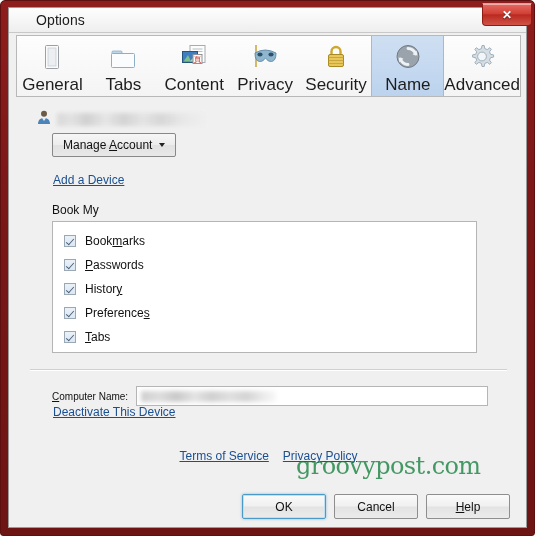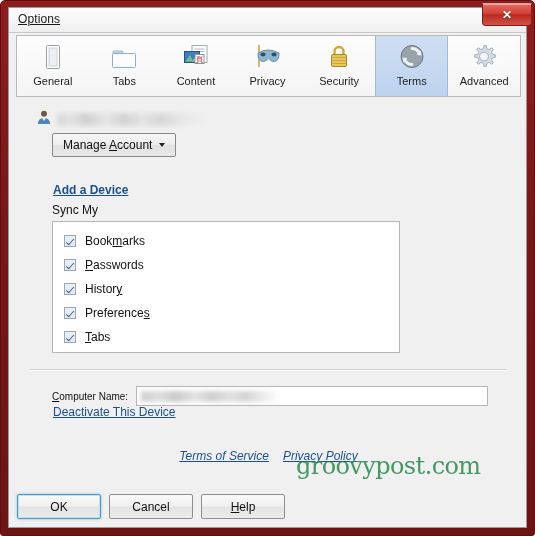--- a/index.html
+++ b/index.html
@@ -39,25 +39,24 @@
     position: absolute;
     left: 0; top: 0;
     width: 100%;
     height: 25px;
     background: linear-gradient(to bottom, #fdfdfd 0%, #f6f6f6 50%, #eeeeee 100%);
     border-bottom: 1px solid #c8c8c8;
     box-sizing: border-box;
   }
   #title-text {
     position: absolute;
-    left: 9px; top: 4px;
-    font-size: 12px;
+    left: 27px; top: 4px;
+    font-size: 14px;
     color: #1b1b1b;
     letter-spacing: 0.1px;
-    text-decoration: underline;
   }
   #close-button {
     position: absolute;
     right: -6px; top: -5px;
     width: 48px; height: 21px;
     background: linear-gradient(to bottom, #e46a63 0%, #d24036 45%, #b92a20 52%, #d15247 100%);
     border: 1px solid #8d1c14;
     border-top: 1px solid #e89a94;
     border-radius: 0 0 4px 4px;
     box-shadow: inset 0 1px 0 rgba(255,255,255,.45);
@@ -104,21 +103,21 @@
     border-right: 1px solid #9bbcdf;
   }
   .toolbar-icon {
     width: 34px;
     height: 34px;
     display: flex;
     align-items: center;
     justify-content: center;
   }
   .toolbar-label {
-    font-size: 11px;
+    font-size: 17px;
     color: #1d1d1d;
     margin-top: 1px;
     white-space: nowrap;
   }
 
   
   #content {
     position: absolute;
     left: 7px; top: 89px;
     width: 505px;
@@ -173,34 +172,34 @@
 
   .link {
     color: #1a4f91;
     text-decoration: underline;
     font-size: 12px;
     cursor: pointer;
   }
 
   #add-device-link {
     position: absolute;
-    left: 37px; top: 86px; font-weight: bold;
+    left: 37px; top: 76px;
   }
 
   #sync-my-label {
     position: absolute;
     left: 36px; top: 106px;
     font-size: 12px;
     color: #111;
   }
 
   #sync-list {
     position: absolute;
     left: 36px; top: 124px;
-    width: 348px;
+    width: 425px;
     height: 132px;
     background: #ffffff;
     border: 1px solid #b5b5b5;
     box-sizing: border-box;
     padding-top: 7px;
     overflow: hidden;
   }
   .sync-row {
     display: flex;
     align-items: center;
@@ -278,42 +277,41 @@
     left: 37px; top: 308px;
   }
 
   #footer-links {
     position: absolute;
     left: 0; top: 352px;
     width: 100%;
     display: flex;
     justify-content: center;
     gap: 14px;
-    font-style: italic;
   }
 
   #watermark {
     position: absolute;
     left: 287px; top: 444px;
     font-family: "DejaVu Serif", serif;
     font-size: 24px;
     color: #15803d;
     opacity: .78;
     letter-spacing: -0.6px;
     white-space: nowrap;
     pointer-events: none;
   }
 
   
   #dialog-buttons {
     position: absolute;
-    left: 8px; bottom: 8px;
+    left: 0; bottom: 8px;
     width: 100%;
     display: flex;
-    justify-content: flex-start;
+    justify-content: flex-end;
     gap: 8px;
     padding-right: 16px;
     box-sizing: border-box;
   }
   .dlg-button {
     width: 84px;
     height: 25px;
     background: linear-gradient(to bottom, #fafafa 0%, #f0f0f0 48%, #e3e3e3 52%, #ebebeb 100%);
     border: 1px solid #8e8e8e;
     border-radius: 2px;
@@ -416,21 +414,21 @@
         <div class="toolbar-icon">
           <svg width="30" height="30" viewBox="0 0 30 30">
             <circle cx="15" cy="14.5" r="11" fill="#9aa3ab"></circle>
             <circle cx="15" cy="14.5" r="11" fill="none" stroke="#6f7a84" stroke-width="1"></circle>
             <path d="M15 6.5 A8 8 0 0 1 22.5 12" fill="none" stroke="#eef2f5" stroke-width="2.8" stroke-linecap="round"></path>
             <path d="M15 22.5 A8 8 0 0 1 7.5 17" fill="none" stroke="#eef2f5" stroke-width="2.8" stroke-linecap="round"></path>
             <polygon points="23.5,8.5 24.5,13.5 19.5,12.5" fill="#eef2f5"></polygon>
             <polygon points="6.5,20.5 5.5,15.5 10.5,16.5" fill="#eef2f5"></polygon>
           </svg>
         </div>
-        <div class="toolbar-label">Terms</div>
+        <div class="toolbar-label">Name</div>
       </div>
 
       <div class="toolbar-item">
         <div class="toolbar-icon">
           <svg width="30" height="30" viewBox="0 0 30 30">
             <g fill="#d6dde3" stroke="#9fb0bd" stroke-width="1">
               <path d="M15 3.5 l2.2 0 .6 3.1 2.5 1 2.5-1.9 1.6 1.6 -1.9 2.5 1 2.5 3.1 .6 0 2.2 -3.1 .6 -1 2.5 1.9 2.5 -1.6 1.6 -2.5-1.9 -2.5 1 -.6 3.1 -2.2 0 -.6-3.1 -2.5-1 -2.5 1.9 -1.6-1.6 1.9-2.5 -1-2.5 -3.1-.6 0-2.2 3.1-.6 1-2.5 -1.9-2.5 1.6-1.6 2.5 1.9 2.5-1 z"></path>
             </g>
             <circle cx="15" cy="14.5" r="4.4" fill="#f3f6f8" stroke="#9fb0bd"></circle>
           </svg>
@@ -453,21 +451,21 @@
         <div id="account-name-blur"></div>
       </div>
 
       <div id="manage-account-button">
         <span><span>Manage </span><span class="accel">A</span><span>ccount</span></span>
         <span class="dropdown-caret"></span>
       </div>
 
       <div id="add-device-link" class="link">Add a Device</div>
 
-      <div id="sync-my-label">Sync My</div>
+      <div id="sync-my-label">Book My</div>
 
       <div id="sync-list">
 
         <div class="sync-row">
           <span class="checkbox"></span>
           <span class="sync-label"><span>Book</span><span class="accel">m</span><span>arks</span></span>
         </div>
 
         <div class="sync-row">
           <span class="checkbox"></span>

